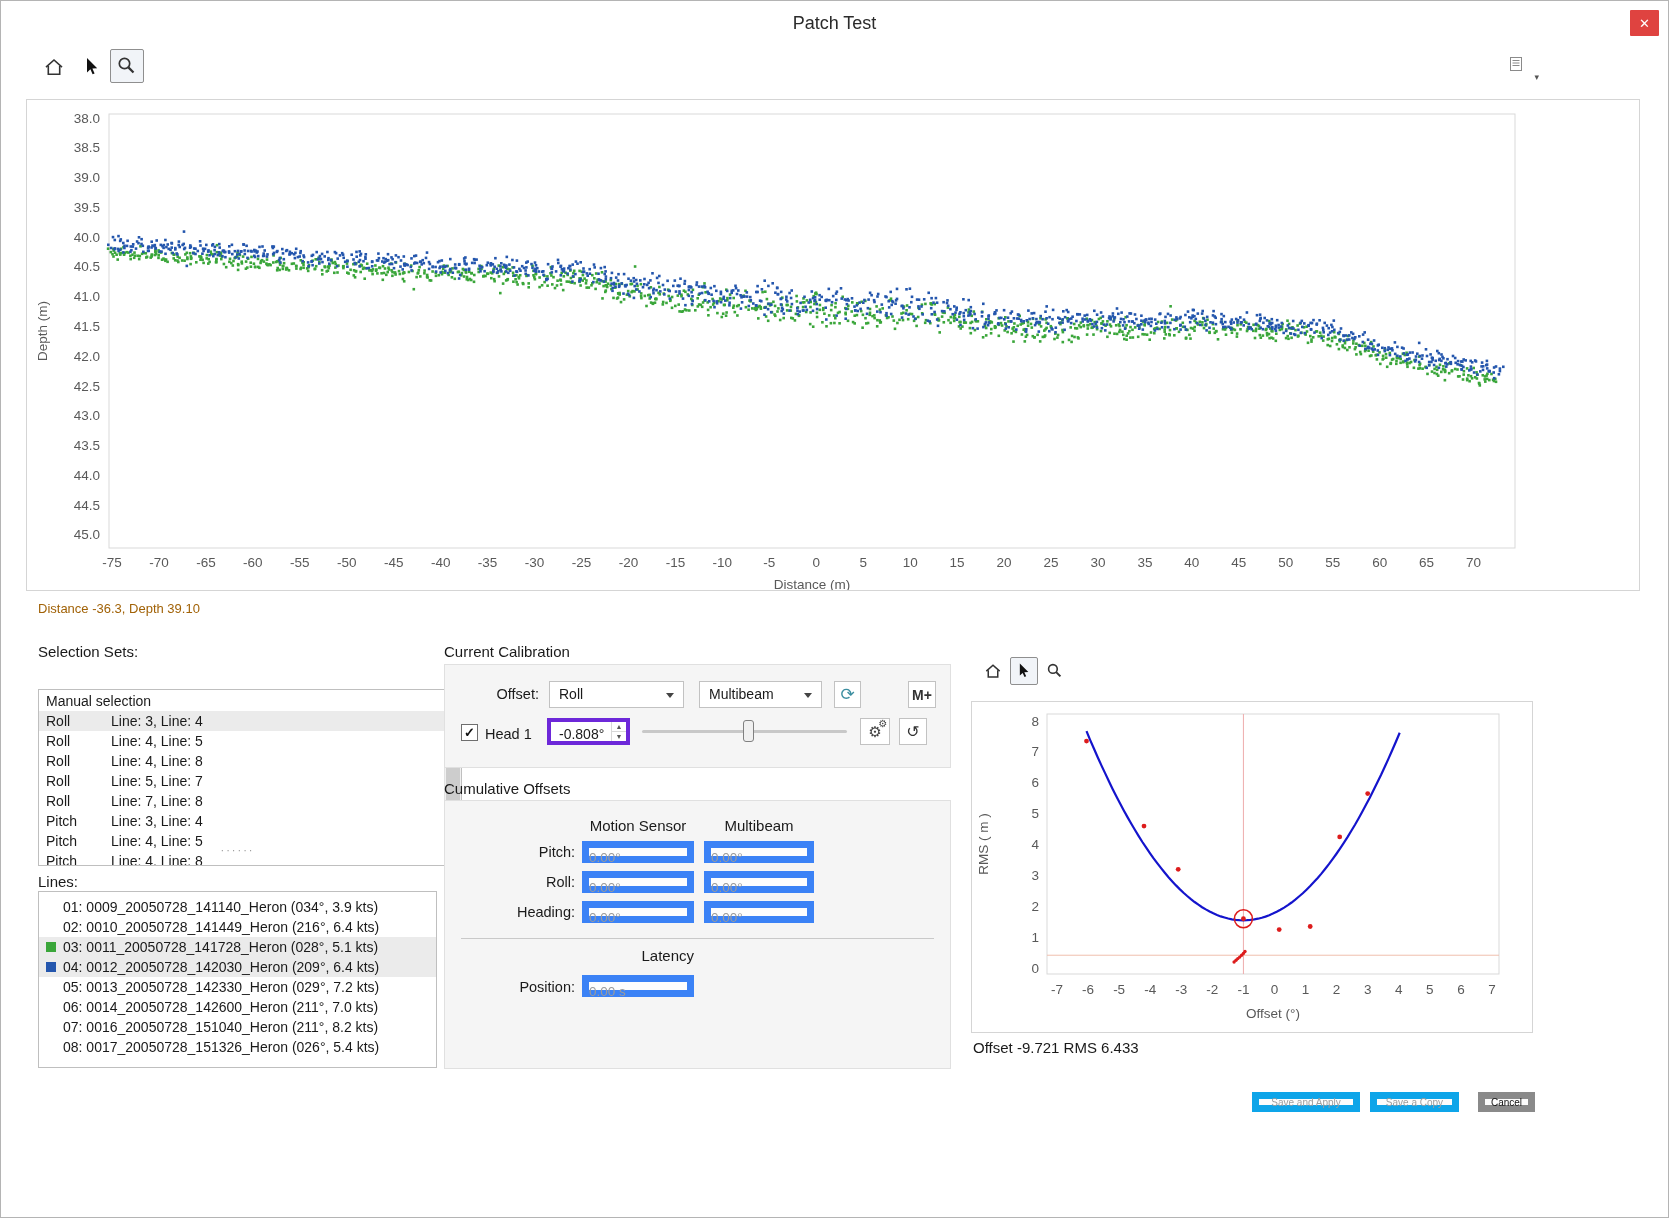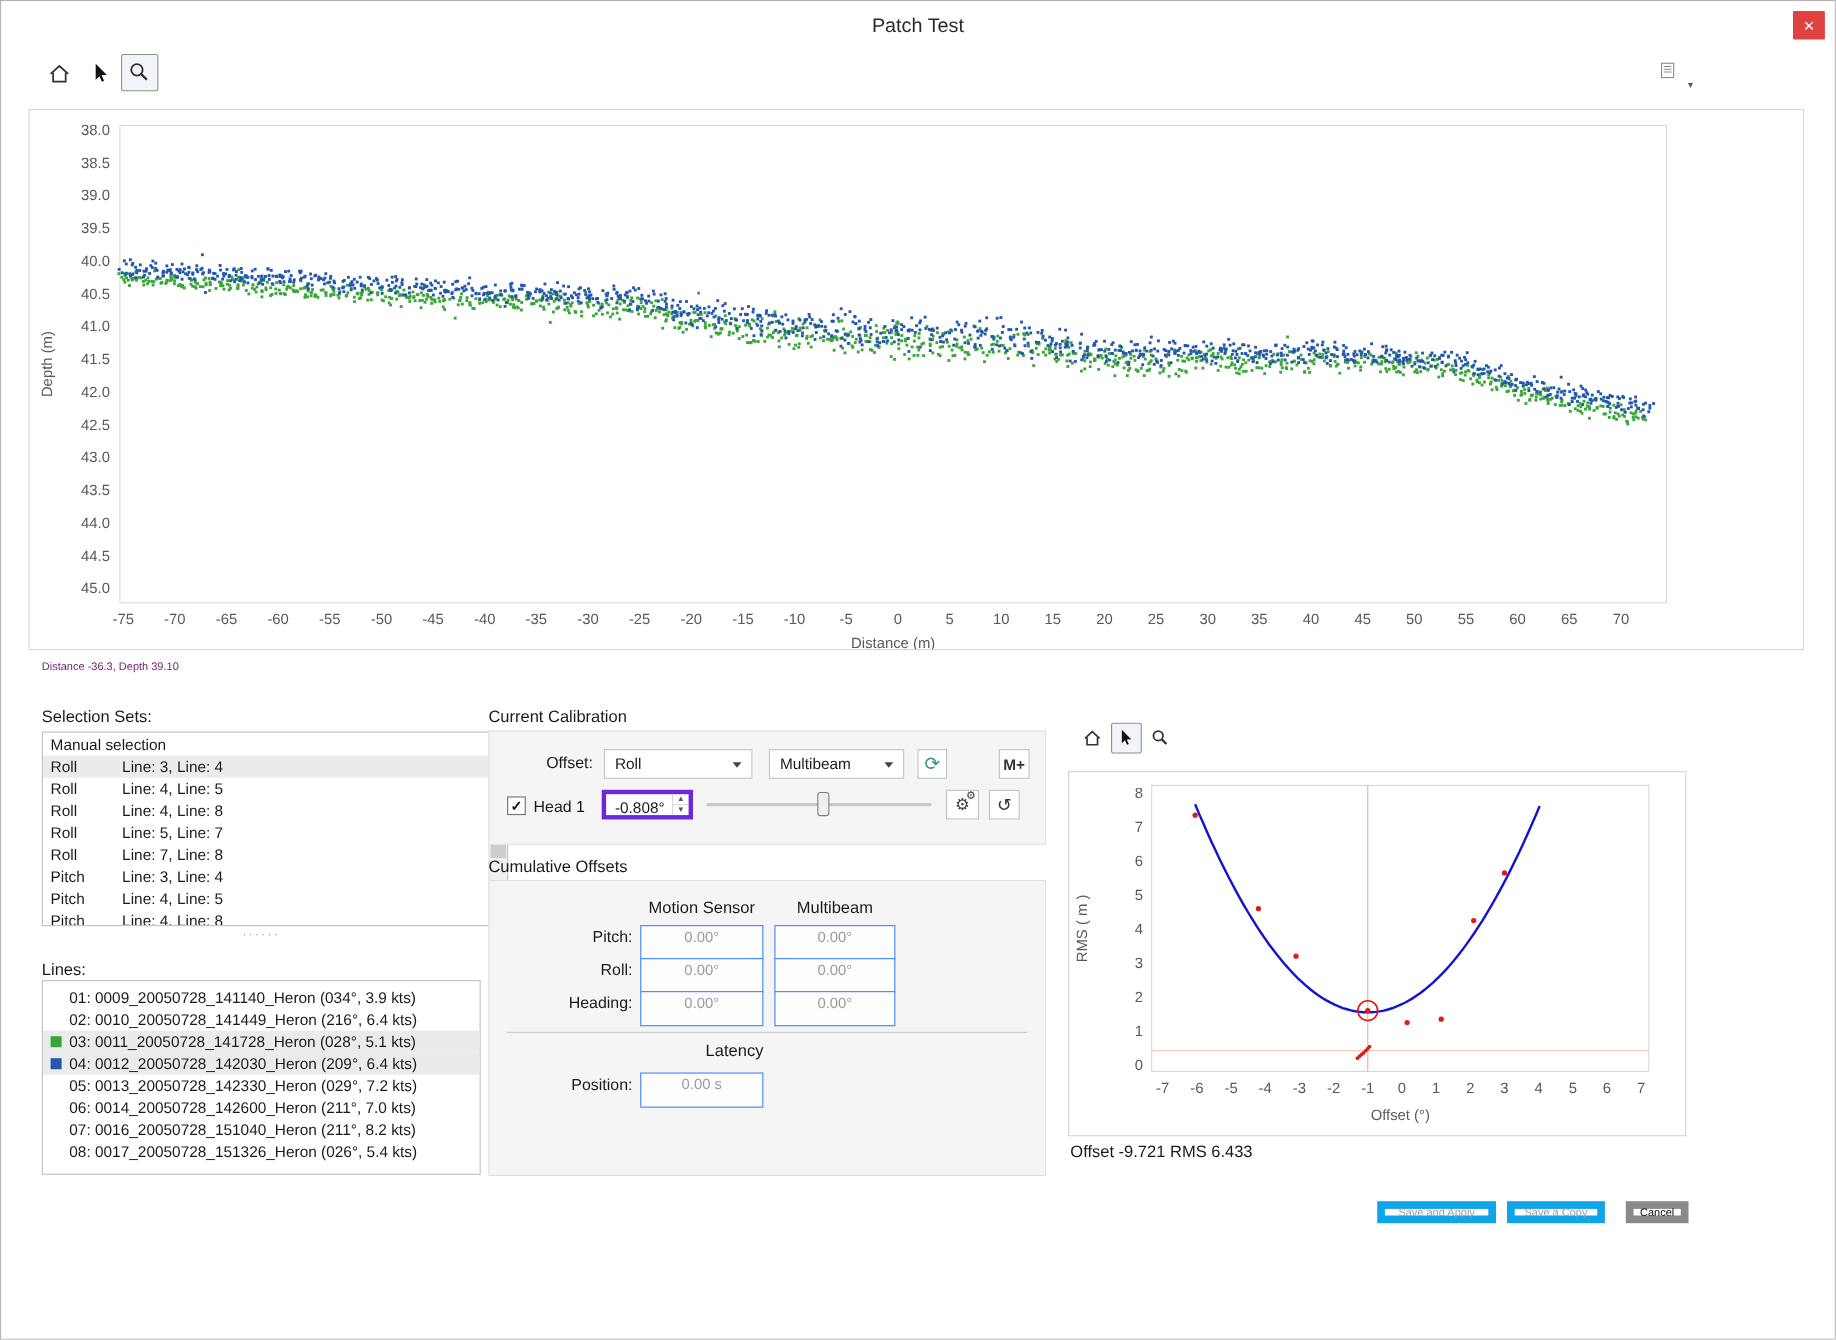--- a/index.html
+++ b/index.html
@@ -6,21 +6,21 @@
   html,body{width:1669px;height:1218px;overflow:hidden}
   body{font-family:"Liberation Sans",sans-serif;background:#fff;position:relative;color:#1a1a1a}
   .window{position:absolute;inset:0;border:1px solid #b4b4b4;background:#fff}
   .titlebar{position:absolute;top:0;left:0;right:0;height:44px}
   .title{position:absolute;top:0;left:0;right:0;height:44px;text-align:center;line-height:44px;font-size:18px;color:#2b2b2b}
   .close-btn{position:absolute;top:9px;right:9px;width:29px;height:26px;background:#df4340;color:#fff;font-size:13px;display:flex;align-items:center;justify-content:center;border-radius:1px;cursor:pointer}
   .tbtn{position:absolute;width:34px;height:34px;display:flex;align-items:center;justify-content:center;background:transparent;border:1px solid transparent}
   .tbtn.small{width:28px;height:28px}
   .tbtn.pressed{border:1px solid #8f8f8f;background:#f1f4f8;border-radius:2px}
   .chart-box{position:absolute;border:1px solid #d5d5d5;background:#fff}
-  .status-main{position:absolute;left:37px;top:600px;font-size:10px;color:#701a75}
+  .status-main{position:absolute;left:37px;top:600px;font-size:13px;color:#a16207}
   .status-rms{position:absolute;left:972px;top:1038px;font-size:15px;color:#1a1a1a}
   .panel-label{position:absolute;font-size:15px;color:#1a1a1a}
   .listbox{position:absolute;border:1px solid #bfbfbf;background:#fff;overflow:hidden}
   .list-row{height:20px;line-height:20px;font-size:14px;white-space:nowrap;position:relative}
   .list-row.selected{background:#ebebeb}
   .col-type{display:inline-block;width:72px;padding-left:7px;vertical-align:top}
   .col-lines{display:inline-block;vertical-align:top}
   .lines-row{height:20px;line-height:20px;font-size:14px;white-space:nowrap;position:relative;padding-left:24px}
   .lines-row.selected{background:#ebebeb}
   .line-marker{position:absolute;left:7px;top:5px;width:10px;height:10px}
@@ -42,21 +42,21 @@
   .spin-value{position:absolute;left:8px;top:0;line-height:25px;font-size:14px}
   .spin-btns{position:absolute;right:0;top:0;bottom:0;width:15px;border-left:1px solid #d8d8d8;display:flex;flex-direction:column}
   .spin-btns div{flex:1;display:flex;align-items:center;justify-content:center;font-size:7px;color:#555}
   .spin-btns div:first-child{border-bottom:1px solid #d8d8d8}
   .slider{position:absolute}
   .track{position:absolute;left:0;right:0;top:12px;height:3px;background:#c8c8c8;border-radius:2px}
   .handle{position:absolute;top:2px;width:11px;height:22px;background:#f0f0f0;border:1px solid #808080;border-radius:3px}
   .cum-header{position:absolute;top:16px;text-align:center;font-size:15px}
   .cum-row{position:relative;height:30px}
   .cum-label{position:absolute;left:0;top:6px;width:130px;text-align:right;font-size:14.5px}
-  .field{position:absolute;height:32px;background:#fdfdfd;border:1px solid #3b82f6;color:#9b9b9b;font-size:13.5px;text-align:center;line-height:19px}
+  .field{position:absolute;height:22px;background:#fdfdfd;border:7px solid #3b82f6;color:#9b9b9b;font-size:13.5px;text-align:left;line-height:19px}
   .cum-f1{left:137px;top:3px;width:112px}
   .cum-f2{left:259px;top:3px;width:110px}
   .separator{position:absolute;left:16px;right:16px;top:137px;border-top:1px solid #c9c9c9}
   .cum-latency{position:absolute;left:137px;top:146px;width:112px;text-align:right;font-size:15px}
   .footer-btn{position:absolute;top:1091px;height:20px;border:7px solid #0ea5e9;background:#fcfcfc;font-size:10px;display:flex;align-items:center;justify-content:center}
   .footer-btn.disabled{color:#9e9e9e}
   .footer-btn.default{border-color:#8a8a8a;color:#111}
   .mini-menu{position:absolute;left:1508px;top:55px;width:30px;height:24px;cursor:pointer}
   .mini-menu .caret{position:absolute;right:0;bottom:-2px;font-size:9px;color:#555}
   svg text{font-family:"Liberation Sans",sans-serif}
@@ -2561,21 +2561,21 @@
           <rect x="1470.6" y="273.0" width="2.6" height="2.6"></rect>
           <rect x="1471.6" y="269.8" width="2.6" height="2.6"></rect>
           <rect x="1475.0" y="265.5" width="2.6" height="2.6"></rect>
         </g>
       </svg>
   </div>
 
   <div class="status-main">Distance -36.3, Depth 39.10</div>
 
   <div class="panel-label" style="left:37px;top:642px">Selection Sets:</div>
-  <div class="listbox" style="left:37px;top:664px;width:424px;height:177px">
+  <div class="listbox" style="left:37px;top:688px;width:424px;height:177px">
     <div id="selset-rows" style="position:absolute;left:0;top:1px;right:17px;bottom:0">
         <div class="list-row"><span class="col-type">Manual selection</span><span class="col-lines"></span></div>
         <div class="list-row selected"><span class="col-type">Roll</span><span class="col-lines">Line: 3, Line: 4</span></div>
         <div class="list-row"><span class="col-type">Roll</span><span class="col-lines">Line: 4, Line: 5</span></div>
         <div class="list-row"><span class="col-type">Roll</span><span class="col-lines">Line: 4, Line: 8</span></div>
         <div class="list-row"><span class="col-type">Roll</span><span class="col-lines">Line: 5, Line: 7</span></div>
         <div class="list-row"><span class="col-type">Roll</span><span class="col-lines">Line: 7, Line: 8</span></div>
         <div class="list-row"><span class="col-type">Pitch</span><span class="col-lines">Line: 3, Line: 4</span></div>
         <div class="list-row"><span class="col-type">Pitch</span><span class="col-lines">Line: 4, Line: 5</span></div>
         <div class="list-row"><span class="col-type">Pitch</span><span class="col-lines">Line: 4, Line: 8</span></div>

